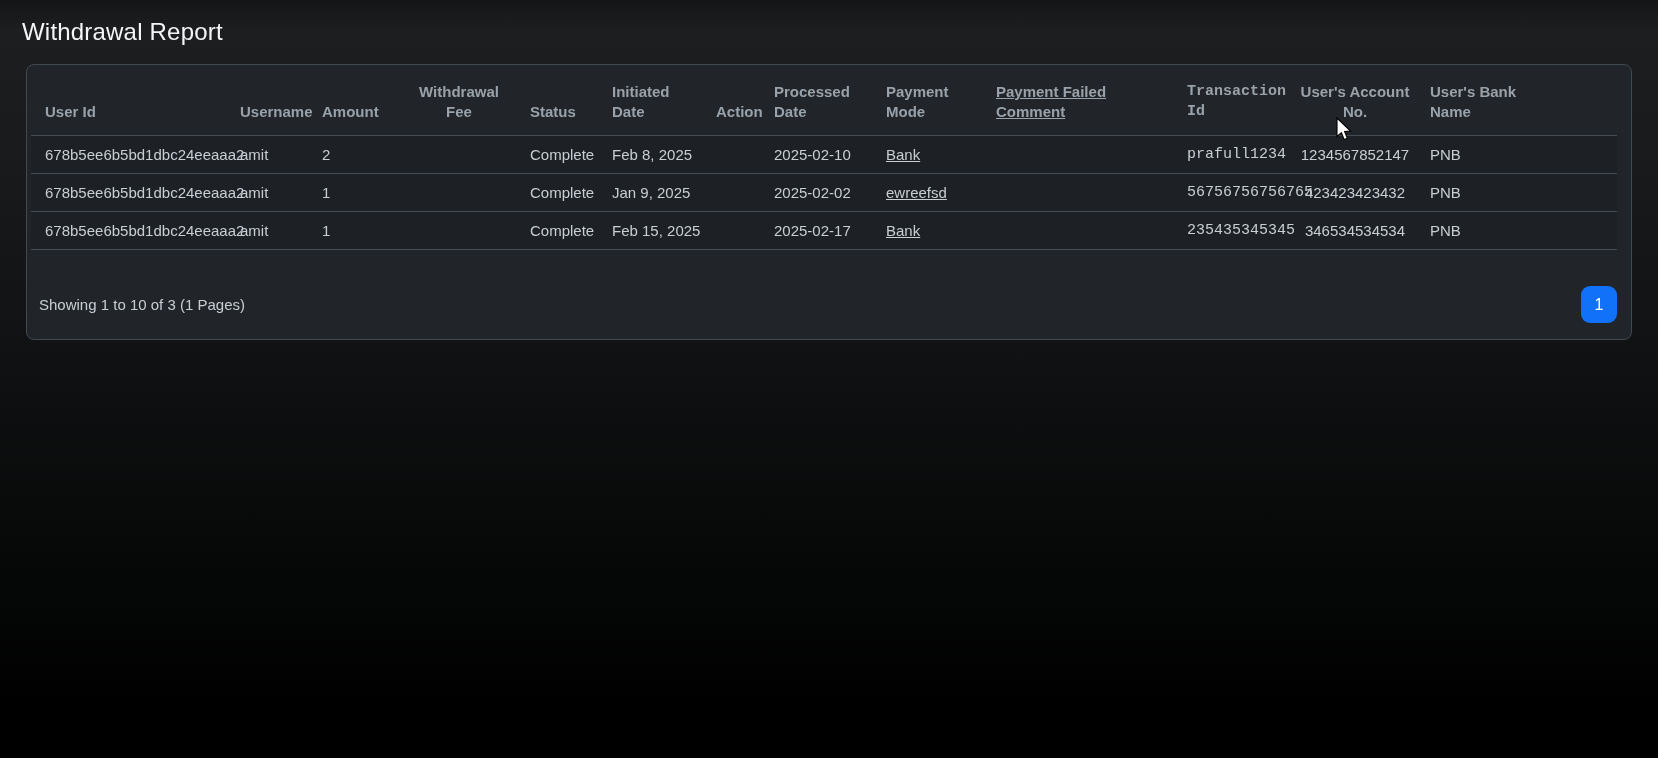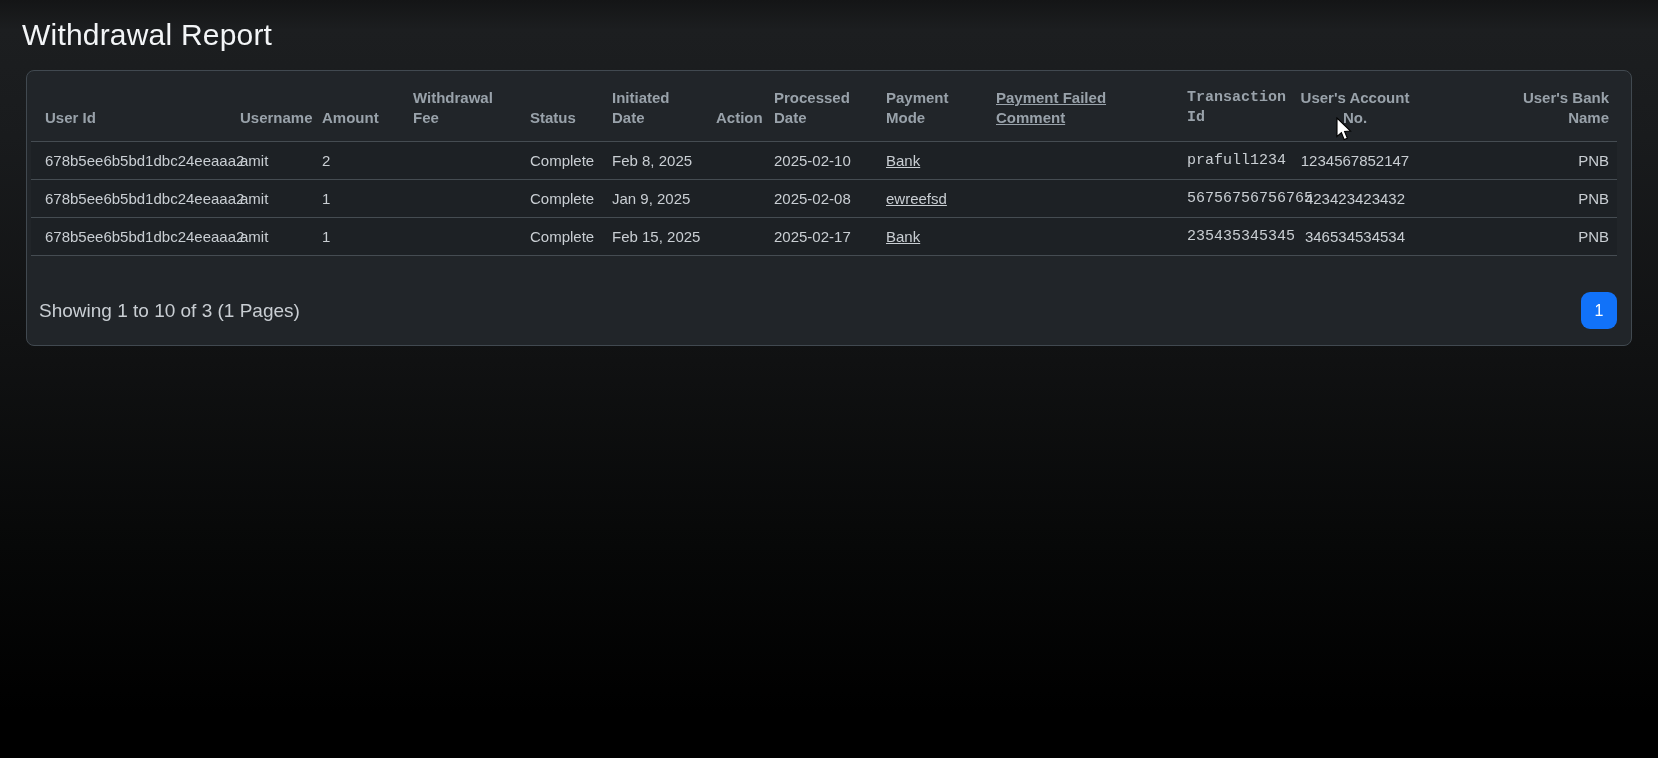--- a/index.html
+++ b/index.html
@@ -5,21 +5,21 @@
   * { box-sizing: border-box; margin: 0; padding: 0; }
   html, body { width: 1658px; height: 758px; overflow: hidden; }
   body {
     font-family: "Liberation Sans", "DejaVu Sans", sans-serif;
     background: linear-gradient(180deg, #141516 0%, #1c1e20 4%, #191b1d 18%, #111213 45%, #070808 72%, #000000 94%, #000000 100%);
     color: #c9ced3;
     position: relative;
   }
   .page { padding: 18px 0 0 0; }
   .title {
-    font-size: 30px;
+    font-size: 24px;
     font-weight: 400;
     color: #f3f5f7;
     margin: 0 0 18px 22px;
     letter-spacing: 0.2px;
   }
   .card {
     margin-left: 26px;
     width: 1606px;
     background: #212529;
     border: 1px solid #414950;
@@ -58,38 +58,38 @@
   .col-amount { width: 91px; }
   .col-withdrawal_fee { width: 117px; }
   .col-status { width: 82px; }
   .col-initiated_date { width: 104px; }
   .col-action { width: 58px; }
   .col-processed_date { width: 112px; }
   .col-payment_mode { width: 110px; text-decoration: underline; }
   .col-payment_failed_comment { width: 191px; }
   .col-transaction_id { width: 109px; font-family: Liberation Mono, monospace; }
   .col-users_account_no { width: 134px; text-align: center; }
-  .col-users_bank_name { width: 195px; text-align: right; }
+  .col-users_bank_name { width: 195px; }
   
-  th.col-withdrawal_fee span { max-width: 92px; }
+  th.col-withdrawal_fee span { max-width: 92px; text-align: center; }
   th.col-initiated_date span { max-width: 72px; }
   th.col-processed_date span { max-width: 90px; }
   th.col-payment_mode span { max-width: 80px; }
   th.col-payment_failed_comment span { max-width: 128px; text-decoration: underline; }
   th.col-users_account_no span { max-width: 118px; }
   th.col-users_bank_name span { max-width: 95px; }
 
   .card-footer {
     margin-top: 36px;
     padding-left: 8px;
     display: flex;
     justify-content: space-between;
     align-items: center;
   }
-  .showing-text { font-size: 19px; color: #c9ced3; }
+  .showing-text { font-size: 15px; color: #c9ced3; }
   .pagination { display: flex; }
   .page-btn {
     min-width: 36px;
     height: 37px;
     border: none;
     border-radius: 9px;
     background: #1172f9;
     color: #ffffff;
     font-family: "Liberation Sans", sans-serif;
     font-size: 16px;
@@ -149,21 +149,21 @@
               <td class="col-users_bank_name">PNB</td>
             </tr>
             <tr>
               <td class="col-user_id">678b5ee6b5bd1dbc24eeaaa2</td>
               <td class="col-username">amit</td>
               <td class="col-amount">1</td>
               <td class="col-withdrawal_fee"></td>
               <td class="col-status">Complete</td>
               <td class="col-initiated_date">Jan 9, 2025</td>
               <td class="col-action"></td>
-              <td class="col-processed_date">2025-02-08</td>
+              <td class="col-processed_date">2025-02-02</td>
               <td class="col-payment_mode">ewreefsd</td>
               <td class="col-payment_failed_comment"></td>
               <td class="col-transaction_id">56756756756765</td>
               <td class="col-users_account_no">423423423432</td>
               <td class="col-users_bank_name">PNB</td>
             </tr>
             <tr>
               <td class="col-user_id">678b5ee6b5bd1dbc24eeaaa2</td>
               <td class="col-username">amit</td>
               <td class="col-amount">1</td>

